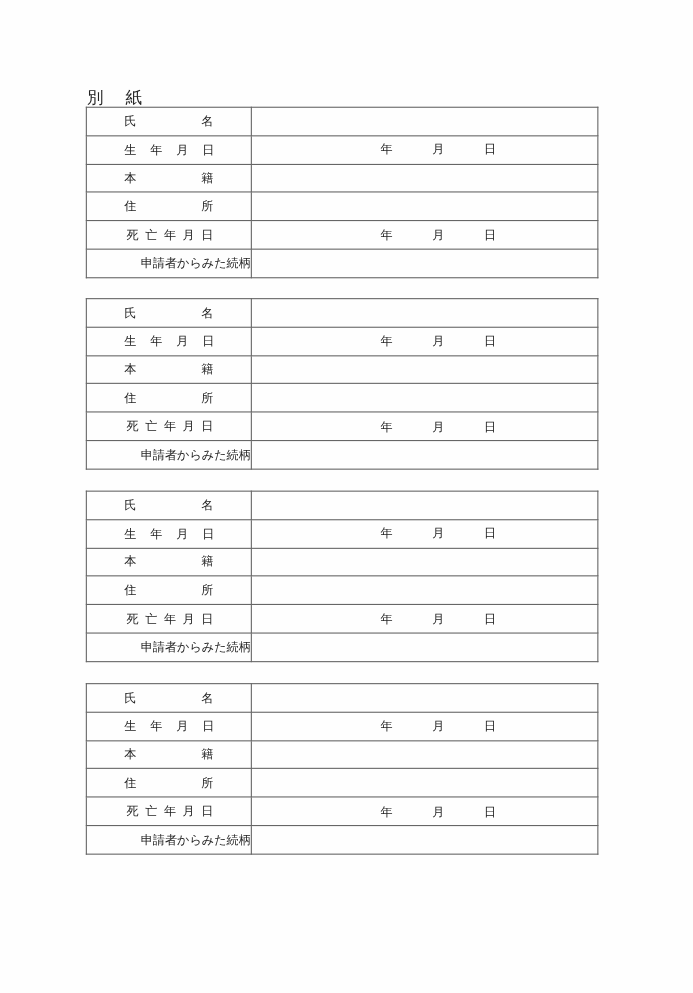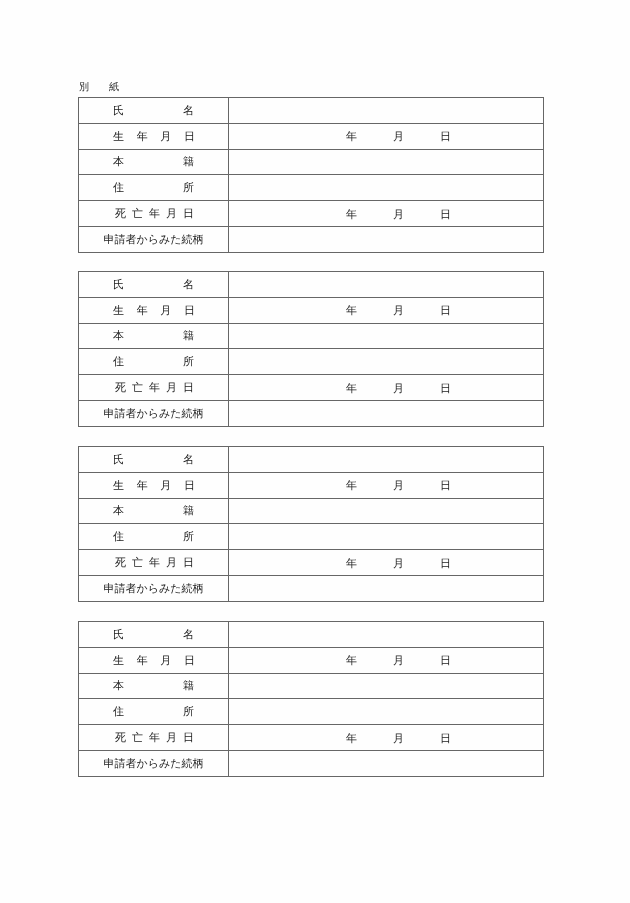--- a/index.html
+++ b/index.html
@@ -1,27 +1,27 @@
 <!DOCTYPE html>
 <html><head>
 <meta charset="utf-8">
 <style>
   html, body { margin:0; padding:0; }
   body { width:630px; height:903px; background:#fefefe; position:relative; overflow:hidden;
          font-family: "DejaVu Serif", "Liberation Serif", serif; color:#222; }
-  .title { position:absolute; left:79px; top:80px; font-size:10px; letter-spacing:0;font-family:Liberation Mono, monospace; }
+  .title { position:absolute; left:79px; top:80px; font-size:15px; letter-spacing:0;font-family:Liberation Mono, monospace; }
   .title span { display:inline-block; }
   .title .t2 { margin-left:20px; }
   table.rec { position:absolute; left:78px; width:466px; border-collapse:collapse; table-layout:fixed; }
   table.rec td { border:1px solid #666; height:24.8px; padding:0; font-size:11px; vertical-align:middle; }
   td.lbl { width:149px; }
   .lblwrap { display:flex; justify-content:space-between; padding:0 34px 0 34px; }
   .lblwrap.wide4 { padding:0 33px 0 34px; }
   .lblwrap.death { padding:0 34px 0 36px; }
-  .lblwrap.rel { justify-content:center; padding:0; }
+  .lblwrap.rel { justify-content:flex-end; padding:0; }
   .datewrap { position:relative; height:100%; }
   .datewrap span { position:absolute; top:50%; transform:translateY(-50%); }
   .d-y { left:117px; } .d-m { left:164px; } .d-d { left:211px; }
 </style>
 </head>
 <body>
 
 <div class="title">
   <span>別</span><span class="t2">紙</span>
 </div>

